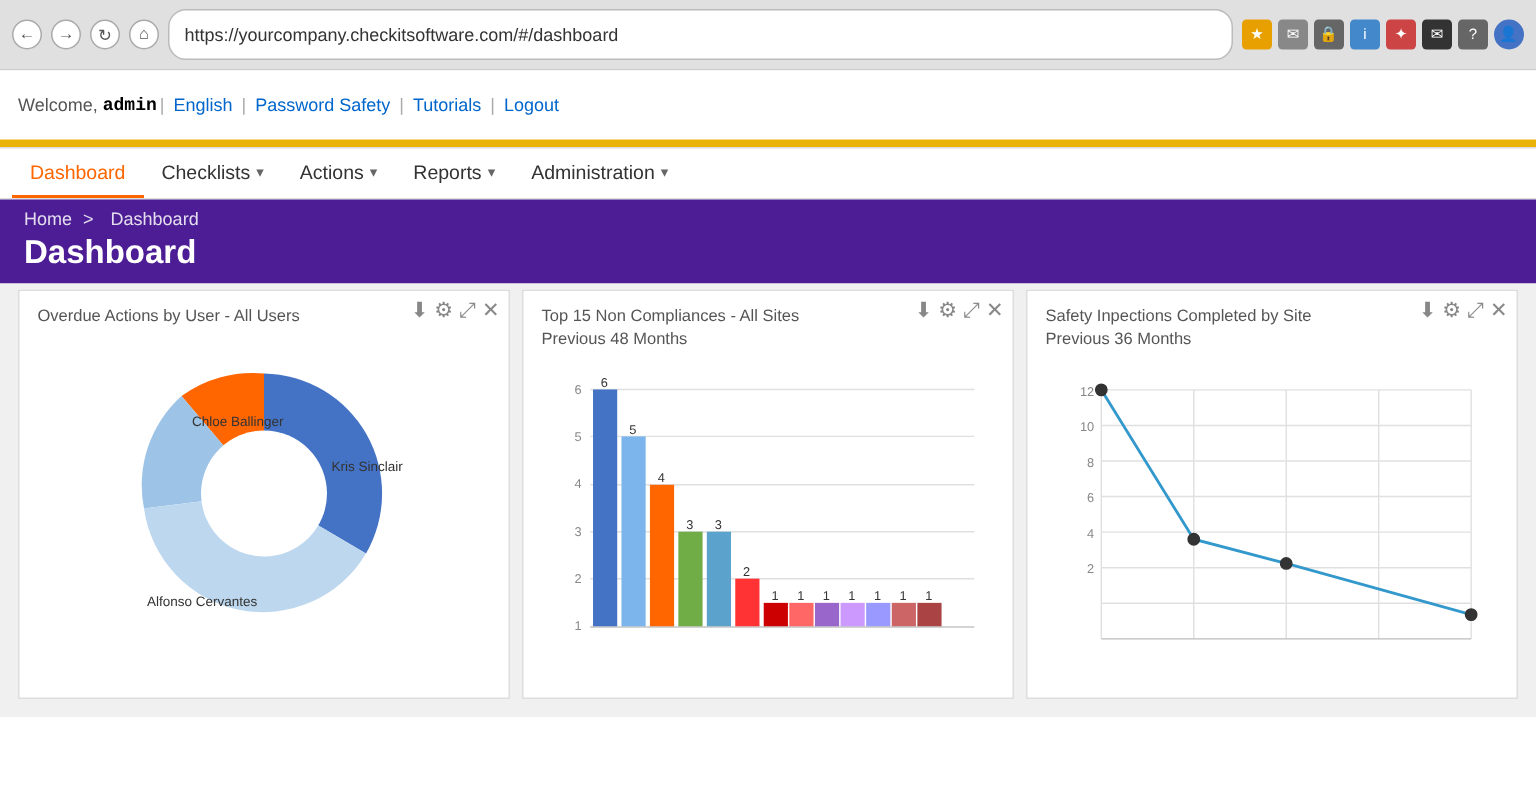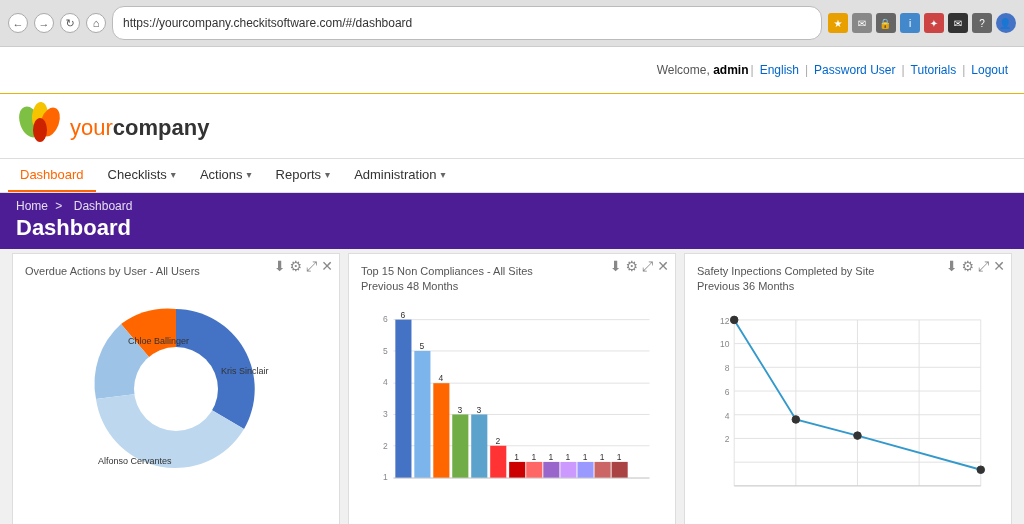--- a/index.html
+++ b/index.html
@@ -46,30 +46,29 @@
       display: flex; align-items: center; justify-content: center;
       font-size: 10px; color: #fff;
     }
 
     
     .page { background: #fff; min-height: 480px; }
 
     
     .top-bar {
       display: flex;
-      justify-content: flex-end;
       align-items: center;
       padding: 4px 12px;
       background: #fff;
-      border-bottom: 1px solid #eab308;
+      border-bottom: 5px solid #eab308;
       font-size: 12px;
       color: #555;
     }
     .top-bar a { color: #0066cc; text-decoration: none; margin: 12px 4px; }
-    .top-bar strong { color: #000; }
+    .top-bar strong { color: #000; font-family: Liberation Mono, monospace; }
     .top-bar .separator { color: #aaa; margin: 0 2px; }
 
     
     .logo-area {
       padding: 8px 16px 4px;
       background: #fff;
     }
 
     
     .logo-container {
@@ -214,45 +213,27 @@
 </div>
 
 <div class="page">
 
   <div class="top-bar">
     <span>Welcome,</span>&nbsp;
     <strong>admin</strong>
     <span class="separator">|</span>
     <a>English</a>
     <span class="separator">|</span>
-    <a>Password User</a>
+    <a>Password Safety</a>
     <span class="separator">|</span>
     <a>Tutorials</a>
     <span class="separator">|</span>
     <a>Logout</a>
   </div>
 
-  <div class="logo-area">
-    <div class="logo-container">
-
-      <svg width="48" height="52" viewBox="0 0 48 52">
-
-        <ellipse cx="14" cy="20" rx="10" ry="16" fill="#7DC043" transform="rotate(-20 14 20)"></ellipse>
-
-        <ellipse cx="24" cy="14" rx="8" ry="14" fill="#F5C300" transform="rotate(5 24 14)"></ellipse>
-
-        <ellipse cx="34" cy="20" rx="9" ry="15" fill="#FF6600" transform="rotate(20 34 20)"></ellipse>
-
-        <ellipse cx="24" cy="28" rx="7" ry="12" fill="#CC2200" transform="rotate(0 24 28)"></ellipse>
-      </svg>
-      <div>
-        <span style="font-size:22px; font-weight:normal; color:#ff6600;">your</span><span style="font-size:22px; font-weight:bold; color:#333;">company</span>
-      </div>
-    </div>
-  </div>
 
   <div class="nav-bar">
     <div class="nav-item active">
       <span>Dashboard</span>
     </div>
     <div class="nav-item">
       <span>Checklists</span>
       <span class="nav-arrow">▾</span>
     </div>
     <div class="nav-item">

